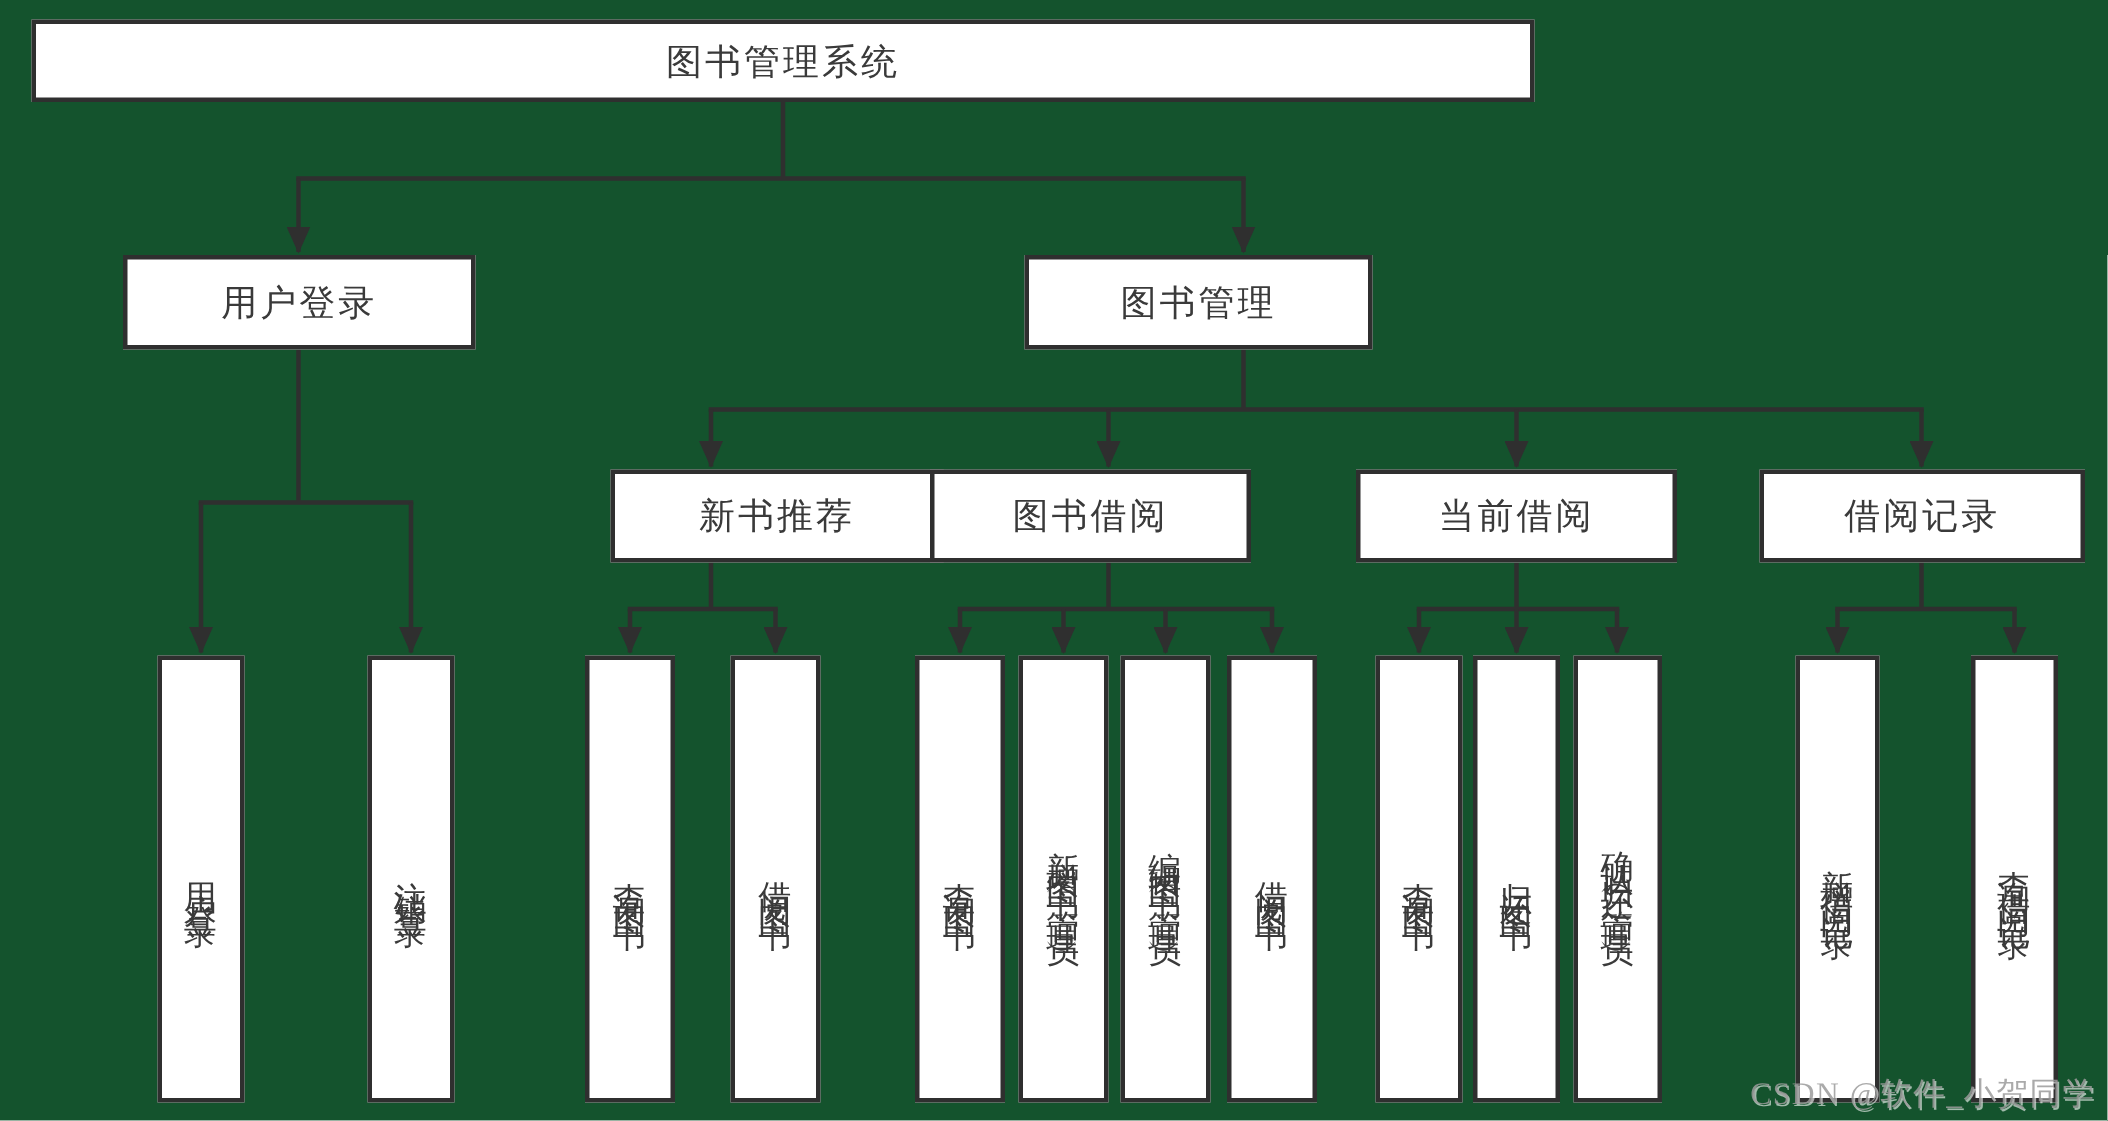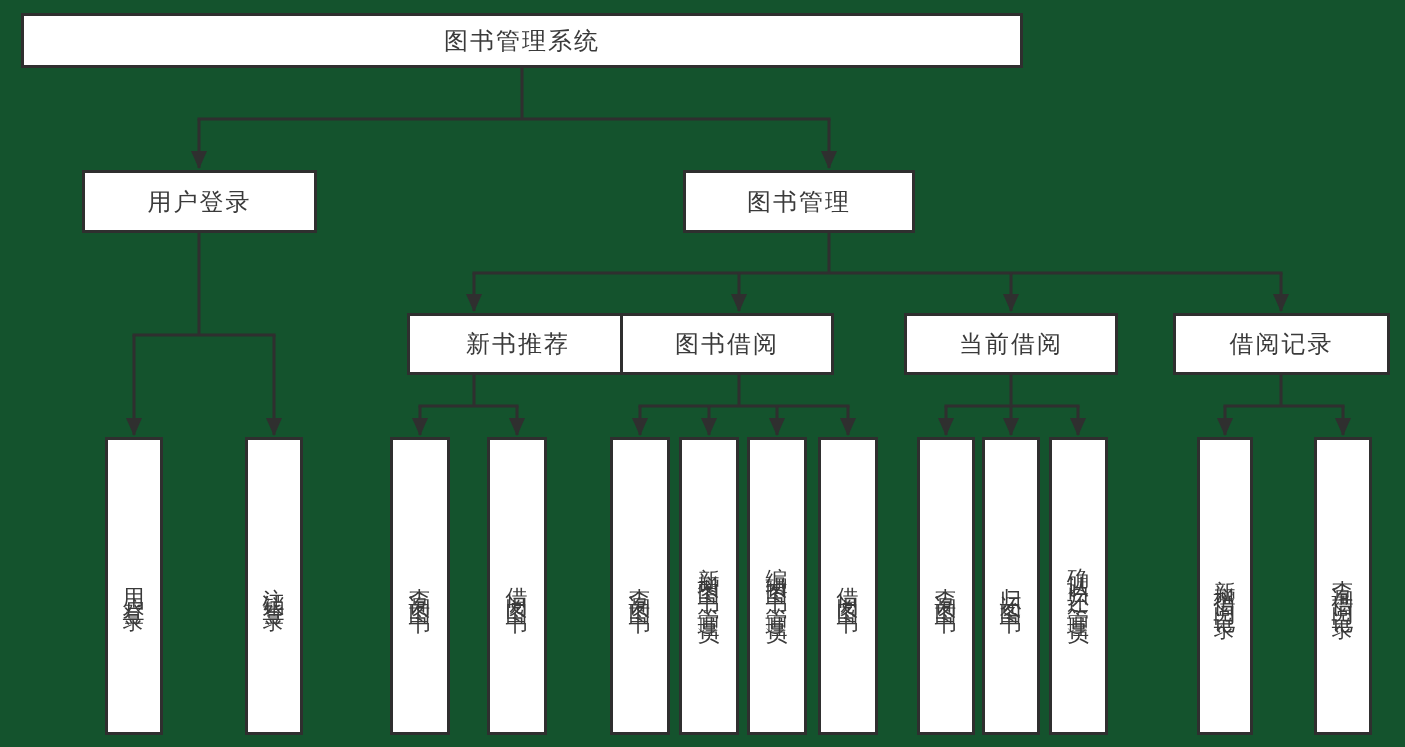--- a/index.html
+++ b/index.html
@@ -138,14 +138,15 @@
     <span class="vtext">确认归还（管理员）</span>
   </div>
 
   <div class="vnode" style="left:1197px;width:56px;">
     <span class="vtext">新增借阅记录</span>
   </div>
   <div class="vnode" style="left:1314px;width:58px;">
     <span class="vtext">查询借阅记录</span>
   </div>
 
+  <div id="watermark">CSDN @软件_小贺同学</div>
 
 </div>
 
 </body></html>

